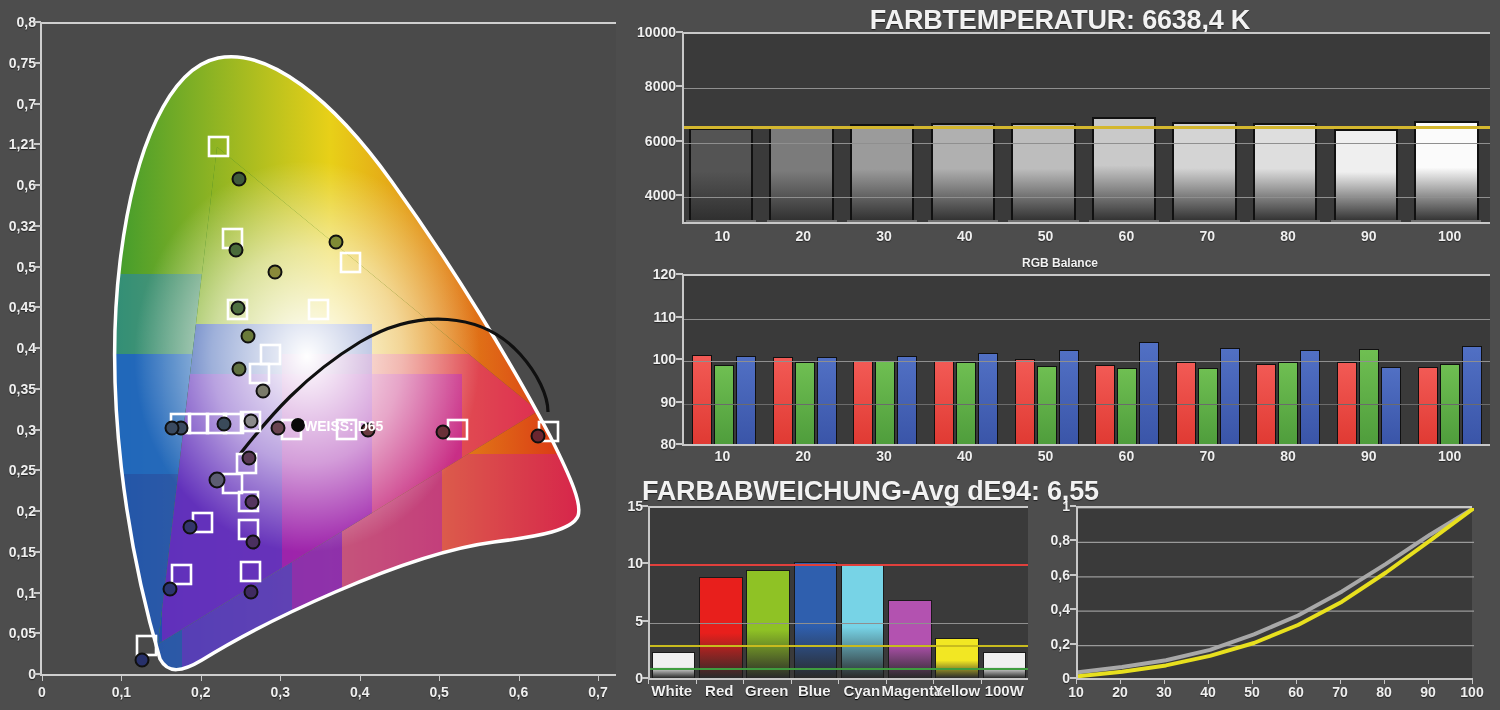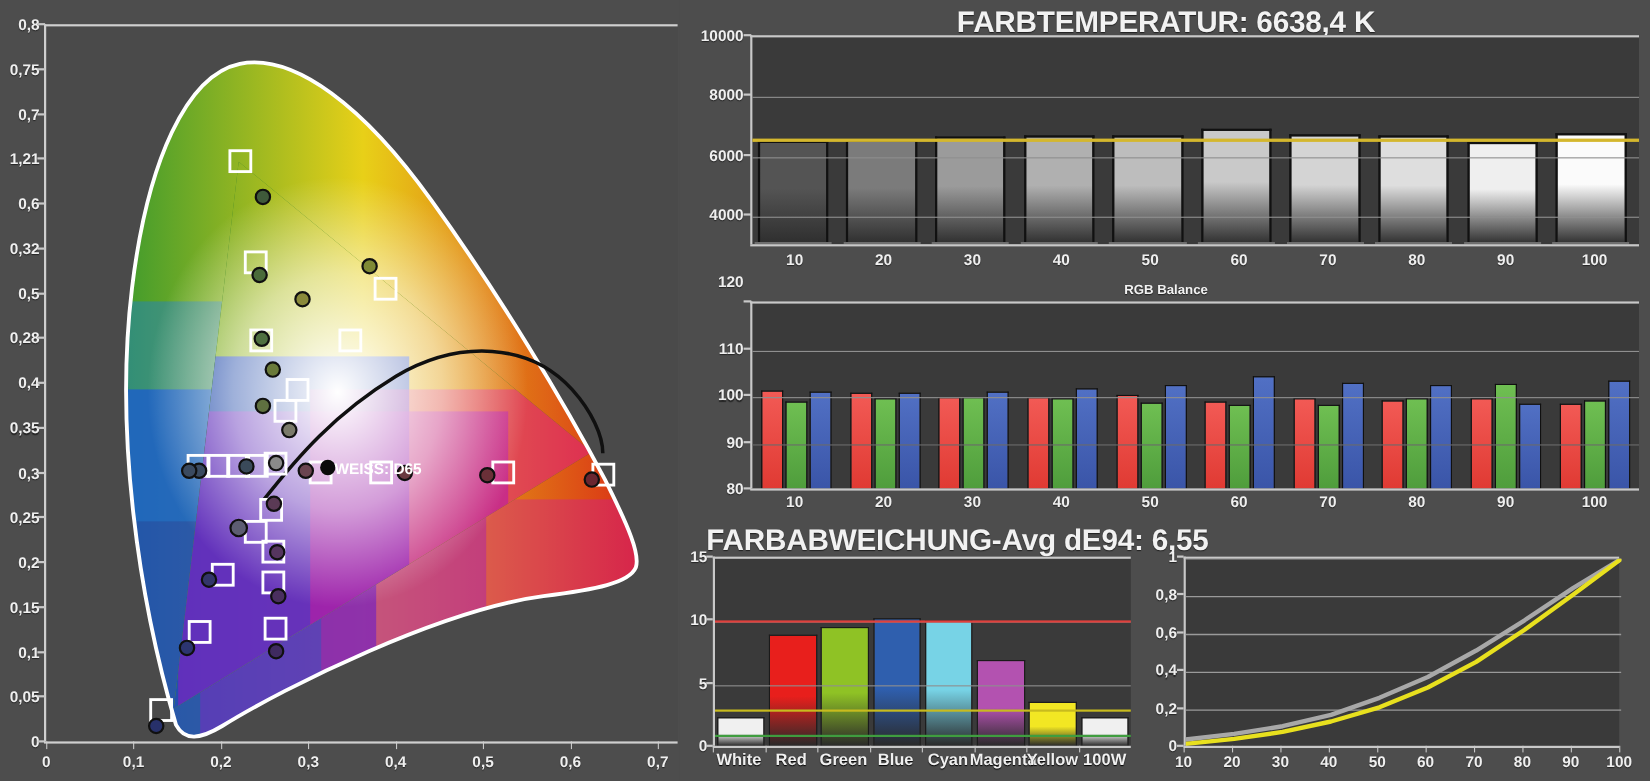--- a/index.html
+++ b/index.html
@@ -241,21 +241,21 @@
       <div class="axlabel ylab cie-ytick" style="top: 103.5px;">0,7</div>
       <div class="tick" style="left: 34px; top: 102.5px; height: 2px; width: 7px;"></div>
       <div class="axlabel ylab cie-ytick" style="top: 144.25px;">1,21</div>
       <div class="tick" style="left: 34px; top: 143.25px; height: 2px; width: 7px;"></div>
       <div class="axlabel ylab cie-ytick" style="top: 185px;">0,6</div>
       <div class="tick" style="left: 34px; top: 184px; height: 2px; width: 7px;"></div>
       <div class="axlabel ylab cie-ytick" style="top: 225.75px;">0,32</div>
       <div class="tick" style="left: 34px; top: 224.75px; height: 2px; width: 7px;"></div>
       <div class="axlabel ylab cie-ytick" style="top: 266.5px;">0,5</div>
       <div class="tick" style="left: 34px; top: 265.5px; height: 2px; width: 7px;"></div>
-      <div class="axlabel ylab cie-ytick" style="top: 307.25px;">0,28</div>
+      <div class="axlabel ylab cie-ytick" style="top: 307.25px;">0,45</div>
       <div class="tick" style="left: 34px; top: 306.25px; height: 2px; width: 7px;"></div>
       <div class="axlabel ylab cie-ytick" style="top: 348px;">0,4</div>
       <div class="tick" style="left: 34px; top: 347px; height: 2px; width: 7px;"></div>
       <div class="axlabel ylab cie-ytick" style="top: 388.75px;">0,35</div>
       <div class="tick" style="left: 34px; top: 387.75px; height: 2px; width: 7px;"></div>
       <div class="axlabel ylab cie-ytick" style="top: 429.5px;">0,3</div>
       <div class="tick" style="left: 34px; top: 428.5px; height: 2px; width: 7px;"></div>
       <div class="axlabel ylab cie-ytick" style="top: 470.25px;">0,25</div>
       <div class="tick" style="left: 34px; top: 469.25px; height: 2px; width: 7px;"></div>
       <div class="axlabel ylab cie-ytick" style="top: 511px;">0,2</div>
@@ -400,21 +400,21 @@
           <div class="rgb-group">
             <div class="rgb-bar rgb-r" title="Red 100: 98.2%" style="height: 77.35px;"></div>
             <div class="rgb-bar rgb-g" title="Green 100: 98.8%" style="height: 79.9px;"></div>
             <div class="rgb-bar rgb-b" title="Blue 100: 103%" style="height: 97.75px;"></div>
           </div>
         </div>
   <div class="gridline" style="top: 42.5px;"></div>
         <div class="gridline" style="top: 85px;"></div>
         <div class="gridline" style="top: 127.5px; background: rgb(107, 107, 107);"></div>
       </div>
-<div class="axlabel ylab" style="position: absolute; left: 0px; width: 56px; text-align: right; top: 4px;">120</div>
+<div class="axlabel ylab" style="position: absolute; left: 0px; width: 56px; text-align: right; top: 22px;">120</div>
       <div class="tick" style="position: absolute; left: 56px; top: 21px; width: 7px; height: 2px; background: rgb(200, 200, 200);"></div>
       <div class="axlabel ylab" style="position: absolute; left: 0px; width: 56px; text-align: right; top: 64.5px;">110</div>
       <div class="tick" style="position: absolute; left: 56px; top: 63.5px; width: 7px; height: 2px; background: rgb(200, 200, 200);"></div>
       <div class="axlabel ylab" style="position: absolute; left: 0px; width: 56px; text-align: right; top: 107px;">100</div>
       <div class="tick" style="position: absolute; left: 56px; top: 106px; width: 7px; height: 2px; background: rgb(200, 200, 200);"></div>
       <div class="axlabel ylab" style="position: absolute; left: 0px; width: 56px; text-align: right; top: 149.5px;">90</div>
       <div class="tick" style="position: absolute; left: 56px; top: 148.5px; width: 7px; height: 2px; background: rgb(200, 200, 200);"></div>
       <div class="axlabel ylab" style="position: absolute; left: 0px; width: 56px; text-align: right; top: 192px;">80</div>
       <div class="tick" style="position: absolute; left: 56px; top: 191px; width: 7px; height: 2px; background: rgb(200, 200, 200);"></div>
       <div class="axlabel xlab" style="left: 102.4px; top: 196px;">10</div>

